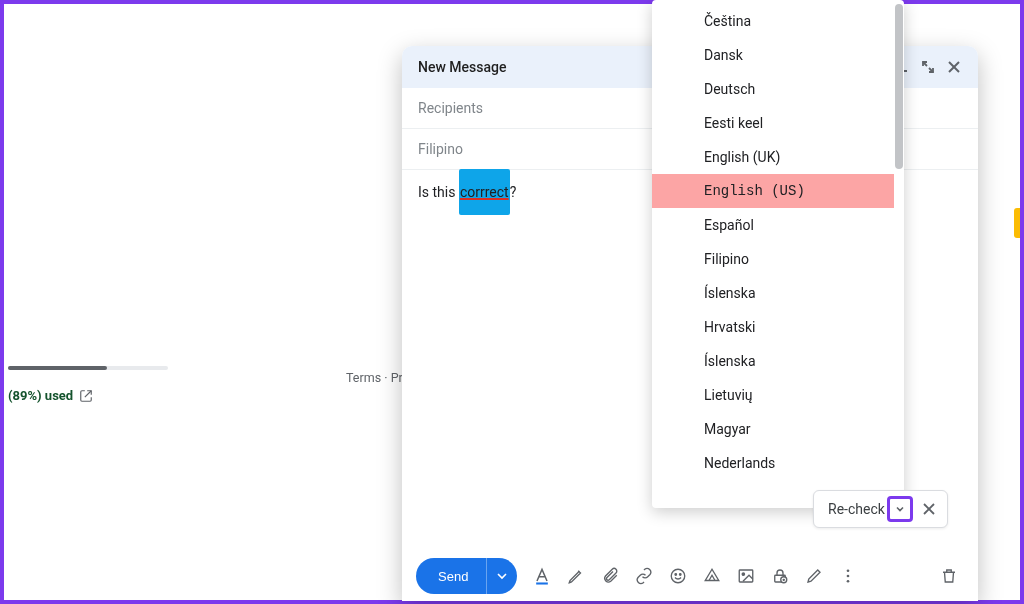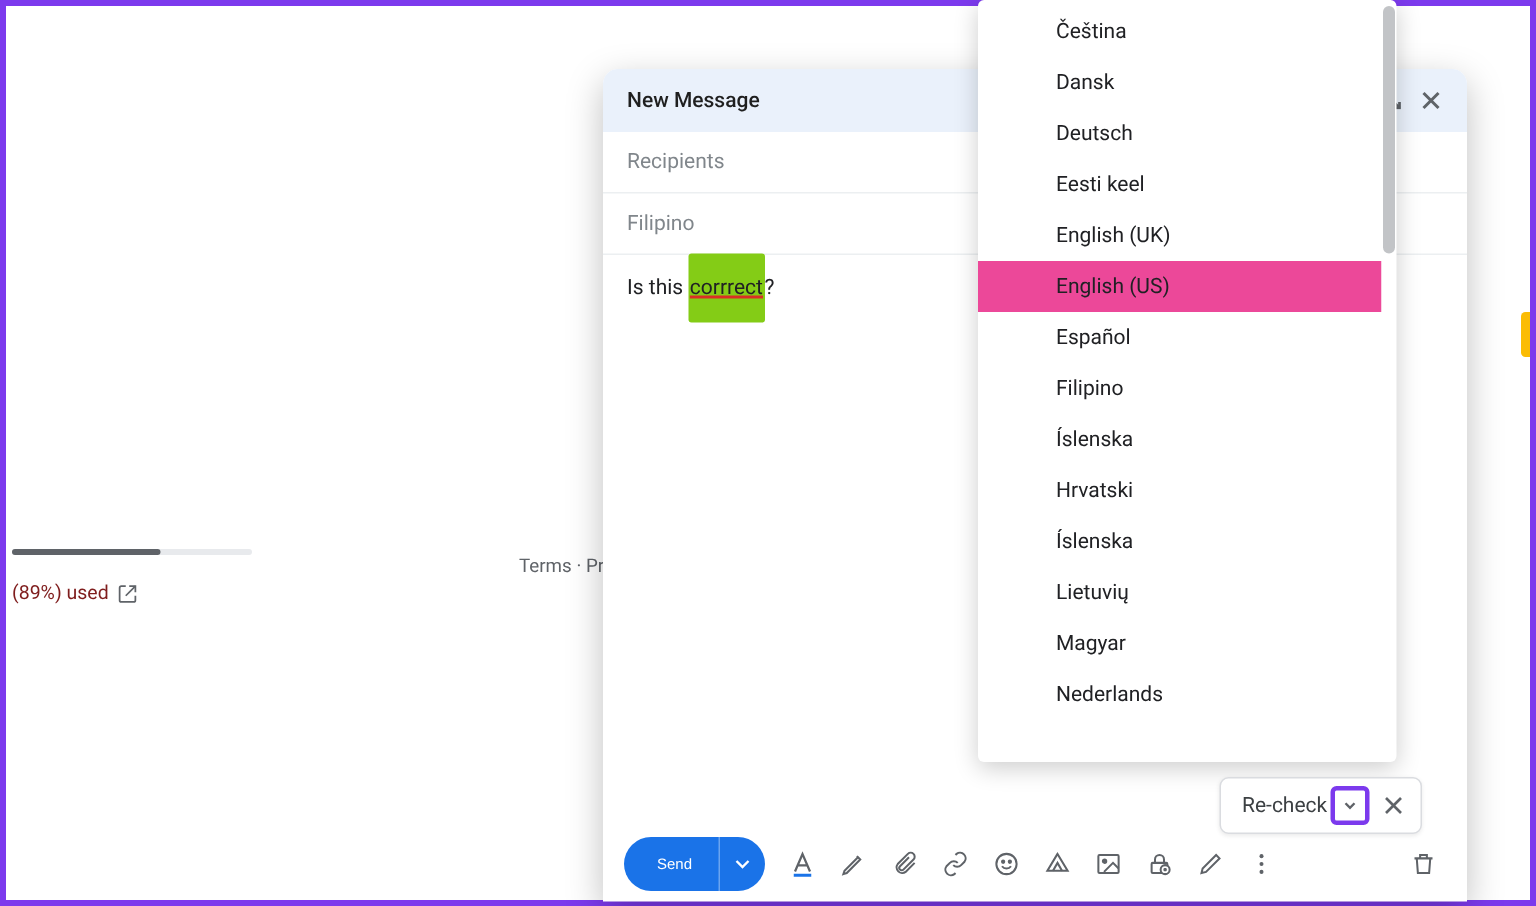--- a/index.html
+++ b/index.html
@@ -3,54 +3,54 @@
 <meta charset="utf-8">
 <style>
   * { box-sizing: border-box; margin: 0; padding: 0; }
   html, body { width: 1024px; height: 604px; font-family: 'Google Sans', Roboto, Arial, sans-serif; overflow: hidden; background: #fff; }
   .frame { width: 1024px; height: 604px; border: 4px solid #7c3aed; position: relative; background: #fff; }
   
   
   .storage-wrap { position: absolute; left: 4px; top: 362px; width: 160px; }
   .storage-bar { height: 4px; background: #e8eaed; border-radius: 2px; margin-bottom: 18px; position: relative; }
   .storage-fill { position: absolute; left: 0; top: 0; height: 4px; width: 62%; background: #5f6368; border-radius: 2px; }
-  .storage-text { font-size: 13px; color: #7f1d1d; display: flex; align-items: center; gap: 6px; }
+  .storage-text { font-size: 13px; color: #14532d; display: flex; align-items: center; gap: 6px; font-weight: bold; }
   .ext-icon { width: 14px; height: 14px; }
 
   
   .footer-terms { position: absolute; left: 342px; top: 366px; font-size: 12.5px; color: #5f6368; }
 
   
   .compose { position: absolute; left: 398px; top: 42px; width: 576px; height: 555px; background: #fff; border-radius: 10px 10px 0 0; box-shadow: 0 8px 24px rgba(0,0,0,0.25); display: flex; flex-direction: column; overflow: visible; }
   .compose-header { background: #eaf1fb; color: #1f1f1f; padding: 13px 16px; font-size: 14px; font-weight: 500; border-radius: 10px 10px 0 0; display: flex; align-items: center; }
   .compose-header-spacer { flex: 1; }
   .win-btn { width: 16px; height: 16px; margin-left: 10px; color: #5f6368; cursor: pointer; display: flex; align-items: center; justify-content: center; }
   .compose-field { padding: 12px 16px; border-bottom: 1px solid #eceff1; font-size: 14px; color: #80868b; }
   .compose-body { flex: 1; padding: 14px 16px; font-size: 14px; color: #202124; position: relative; }
-  .misspell { text-decoration: underline; text-decoration-color: #d93025; text-decoration-style: solid; text-decoration-thickness: 1.5px; background: #84cc16; color: #202124; border-radius: 2px; padding: 15px 1px; }
+  .misspell { text-decoration: underline; text-decoration-color: #d93025; text-decoration-style: solid; text-decoration-thickness: 1.5px; background: #0ea5e9; color: #202124; border-radius: 2px; padding: 15px 1px; }
 
   
   .compose-toolbar { height: 50px; display: flex; align-items: center; padding: 0 14px; gap: 2px; }
-  .send-btn { background: #1a73e8; color: #fff; border: none; border-radius: 20px; height: 36px; display: flex; align-items: center; font-size: 10px; font-weight: 500; cursor: pointer; overflow: hidden; justify-content: center; }
+  .send-btn { background: #1a73e8; color: #fff; border: none; border-radius: 20px; height: 36px; display: flex; align-items: center; font-size: 13px; font-weight: 500; cursor: pointer; overflow: hidden; justify-content: center; }
   .send-main { padding: 0 18px 0 22px; border-right: 1px solid rgba(255,255,255,0.35); height: 100%; display:flex; align-items:center; }
   .send-drop { padding: 0 10px; display:flex; align-items:center; height:100%; }
   .tool-icons { display: flex; align-items: center; gap: 4px; margin-left: 8px; flex:1; }
   .tool-icon { width: 30px; height: 30px; display: flex; align-items: center; justify-content: center; color: #5f6368; cursor: pointer; border-radius: 4px; }
   .trash-icon { width: 30px; height: 30px; display:flex; align-items:center; justify-content:center; color:#5f6368; cursor:pointer; }
 
   
-  .lang-menu { position: absolute; left: 648px; top: -4px; width: 279px; height: 508px; background: #fff; box-shadow: 0 4px 16px rgba(0,0,0,0.2); border-radius: 4px; overflow: hidden; z-index: 20; display:flex; }
+  .lang-menu { position: absolute; left: 648px; top: -4px; width: 252px; height: 508px; background: #fff; box-shadow: 0 4px 16px rgba(0,0,0,0.2); border-radius: 4px; overflow: hidden; z-index: 20; display:flex; }
   .lang-list { flex:1; overflow-y: hidden; padding: 4px 0; }
   .lang-item { padding: 9px 0 9px 52px; font-size: 14px; color: #202124; cursor: pointer; }
-  .lang-item.selected { background: #ec4899; }
+  .lang-item.selected { background: #fca5a5; font-family: Liberation Mono, monospace; }
   .lang-scroll { width: 10px; background: transparent; position: relative; }
   .lang-scroll-thumb { position:absolute; right:1px; top:4px; width:8px; height:165px; background:#c2c4c7; border-radius:4px; }
 
   
-  .recheck-wrap { position: absolute; left: 809px; top: 514px; background:#fff; border:1px solid #dadce0; border-radius:6px; height:38px; display:flex; align-items:center; padding: 0 8px 0 14px; z-index:25; box-shadow: 0 1px 3px rgba(0,0,0,0.08); }
+  .recheck-wrap { position: absolute; left: 809px; top: 486px; background:#fff; border:1px solid #dadce0; border-radius:6px; height:38px; display:flex; align-items:center; padding: 0 8px 0 14px; z-index:25; box-shadow: 0 1px 3px rgba(0,0,0,0.08); }
   .recheck-label { font-size: 14px; color:#3c4043; }
   .recheck-drop-box { width:26px; height:26px; border:3px solid #7c3aed; border-radius:4px; margin-left:2px; display:flex; align-items:center; justify-content:center; cursor:pointer; }
   .recheck-close { margin-left:6px; color:#5f6368; cursor:pointer; width:20px; height:20px; display:flex; align-items:center; justify-content:center; }
 
   
   .yellow-edge { position:absolute; right:0; top:204px; width:6px; height:30px; background:#fbbc04; border-radius:3px 0 0 3px; }
 
   svg { display:block; }
 </style>
 </head>

